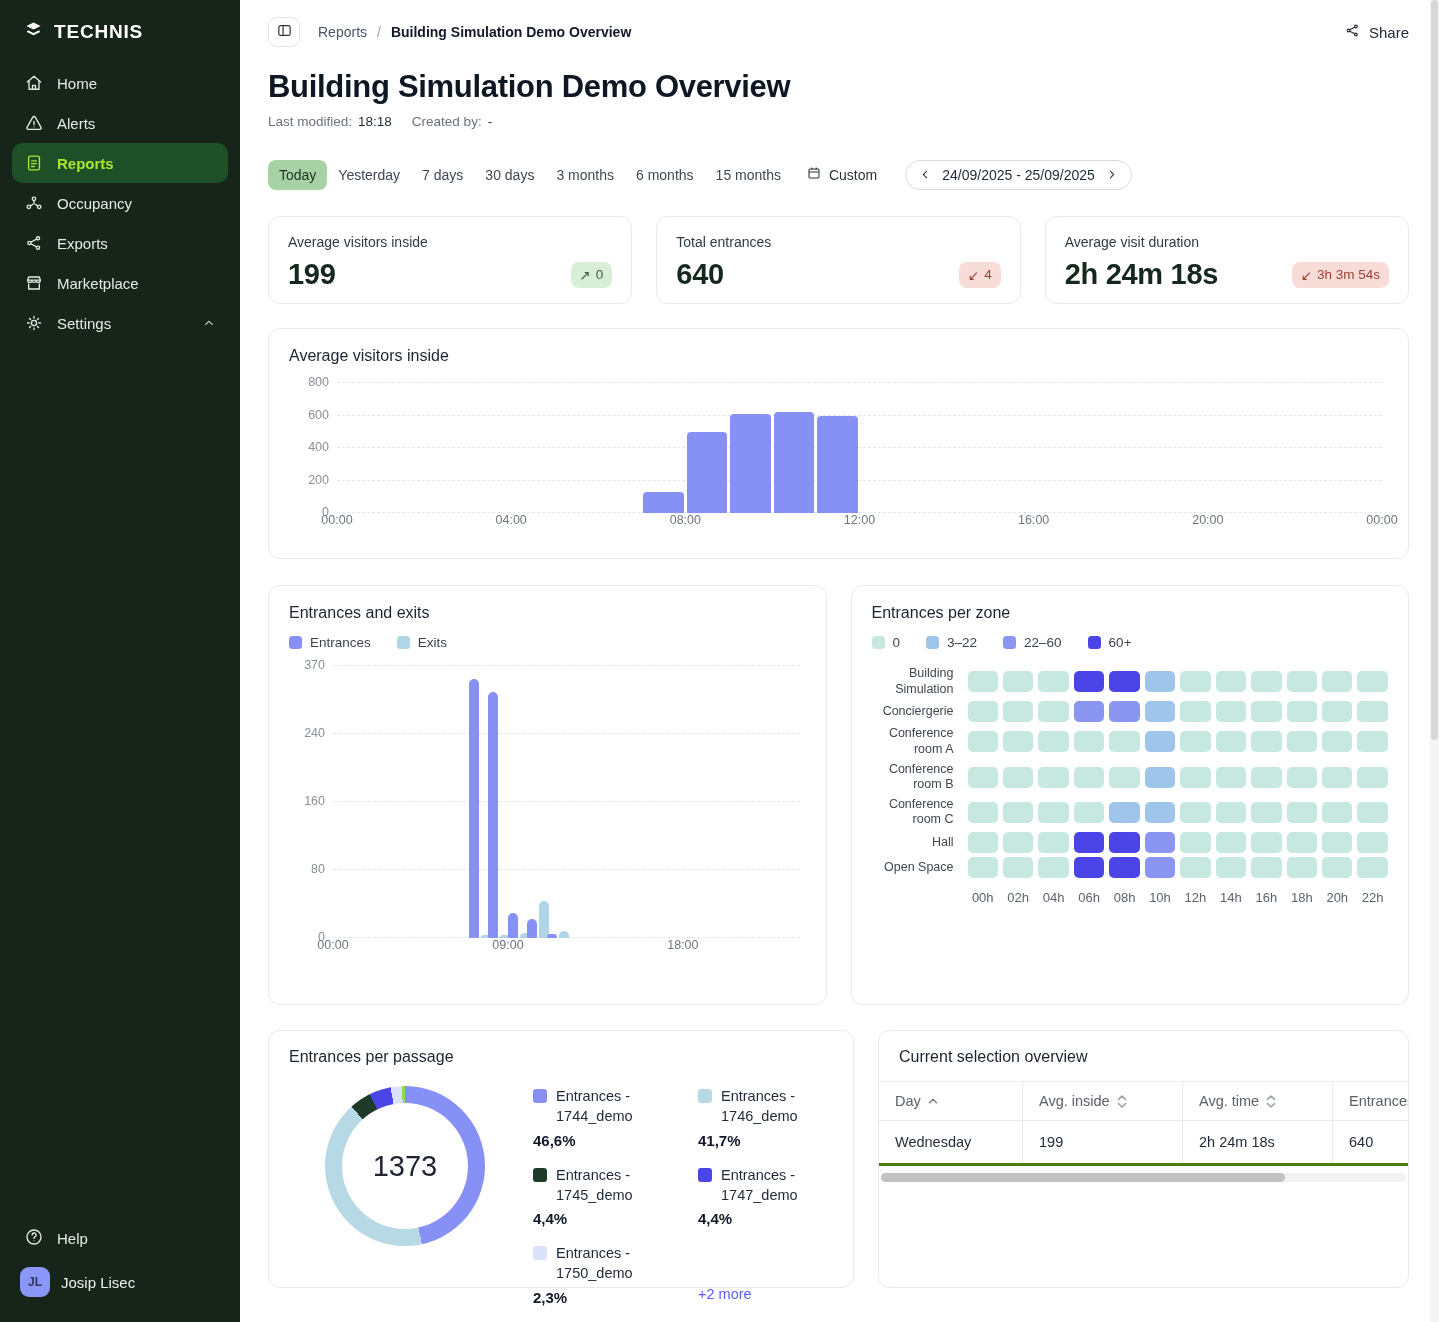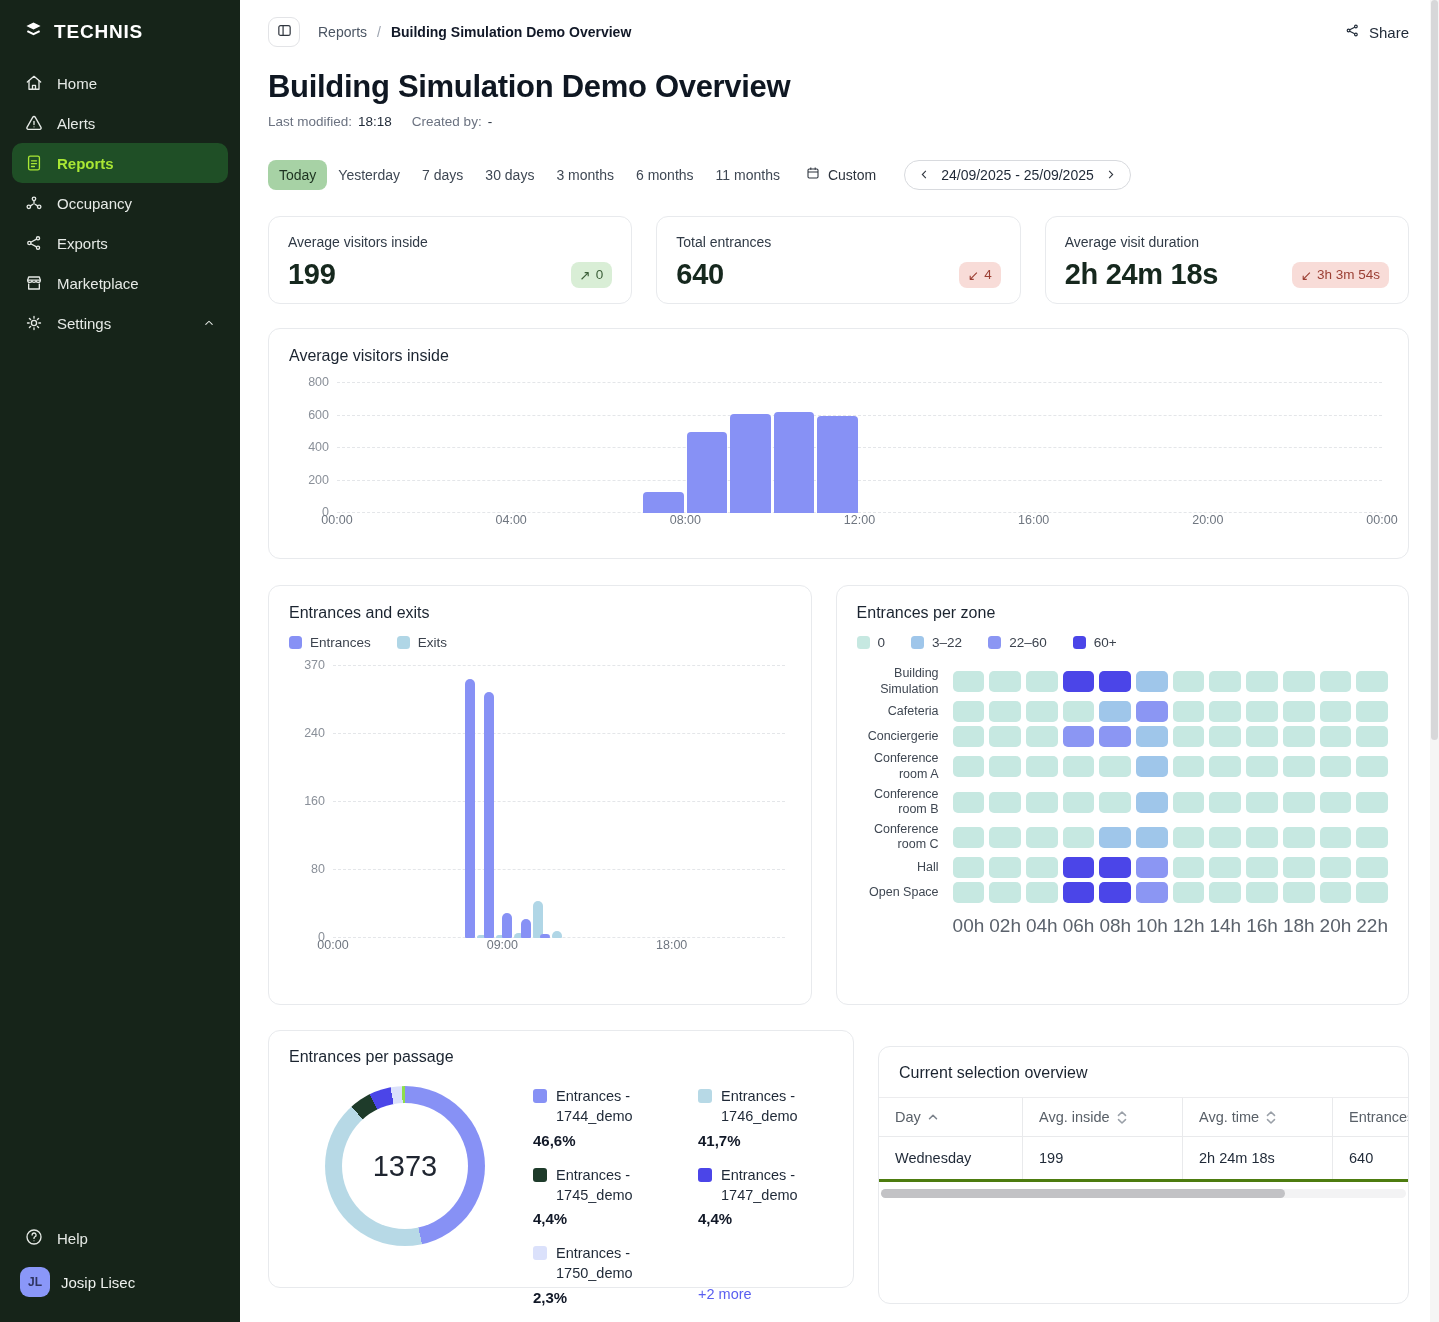--- a/index.html
+++ b/index.html
@@ -81,39 +81,39 @@
   .pair-group { position:absolute; bottom:0; display:flex; align-items:flex-end; gap:2px; }
   .bar2 { width:10px; border-radius:5px 5px 1px 1px; }
 
   
   #hm-rows { margin-top:16px; display:flex; flex-direction:column; gap:4px; }
   .hm-row { display:flex; align-items:center; }
   .hm-label { width:96px; min-width:96px; text-align:right; padding-right:14px; font-size:12.5px; color:#3f4752; line-height:1.25; }
   .hm-cells { flex:1; display:flex; gap:5px; }
   .hm-cell { flex:1; height:21px; border-radius:5px; }
   .hm-hours { display:flex; gap:5px; margin:12px 0 0 96px; }
-  .hm-hour { flex:1; text-align:center; font-size:19px; color:#5b626c; }
+  .hm-hour { flex:1; text-align:center; font-size:13px; color:#5b626c; }
 
   
   .pl-card { padding:17px 20px; }
   .pl-content { display:flex; margin-top:8px; }
   .donut-wrap { width:232px; display:flex; justify-content:center; padding-top:12px; }
   .donut { width:160px; height:160px; border-radius:50%; position:relative; }
   .donut::after { content:""; position:absolute; inset:17px; background:#fff; border-radius:50%; }
   .donut-total { position:absolute; inset:0; display:flex; align-items:center; justify-content:center; font-size:29px; font-weight:500; color:#1f2530; z-index:1; }
   .pl-legend { flex:1; display:grid; grid-template-columns:1fr 1fr; column-gap:30px; row-gap:16px; padding:12px 0 0 12px; align-content:start; }
   .pl-item { font-size:14.5px; color:#1f2937; }
   .pl-row { display:flex; gap:9px; }
   .pl-name { width:112px; line-height:1.4; }
   .pl-swatch { width:14px; height:14px; min-width:14px; border-radius:3px; margin-top:3px; }
   .pl-pct { margin-top:5px; font-weight:bold; font-size:15px; color:#111827; }
   .pl-more { font-size:14.5px; color:#5a5ff0; cursor:pointer; align-self:end; margin-bottom:4px; }
 
   
-  .tbl-card { display:flex; flex-direction:column; overflow:hidden;margin-top:16px; }
+  .tbl-card { display:flex; flex-direction:column; overflow:hidden; }
   .tbl-title { padding:17px 20px 15px 20px; border-bottom:1px solid #ececee; }
   .tbl-head { display:grid; grid-template-columns:143px 160px 150px 1fr; border-bottom:1px solid #e9eaec; }
   .th { padding:11px 16px; font-size:14.5px; color:#596068; display:flex; align-items:center; gap:7px; cursor:pointer; }
   .th + .th, .td + .td { border-left:1px solid #e9eaec; }
   .tbl-row { display:grid; grid-template-columns:143px 160px 150px 1fr; border-bottom:3px solid #4d7c0f; }
   .td { padding:13px 16px; font-size:14.5px; color:#1f2937; }
   .hscroll { margin:7px 2px 0 2px; height:9px; border-radius:5px; background:#f3f3f4; position:relative; }
   .hscroll-thumb { position:absolute; left:0; top:0; height:9px; width:77%; border-radius:5px; background:#c2c2c5; cursor:pointer; }
 
   
@@ -266,21 +266,21 @@
   </div>
 
   <div class="filter-row">
     <span id="filter-btns" style="display:flex;">
         <button class="filter-btn active">Today</button>
         <button class="filter-btn">Yesterday</button>
         <button class="filter-btn">7 days</button>
         <button class="filter-btn">30 days</button>
         <button class="filter-btn">3 months</button>
         <button class="filter-btn">6 months</button>
-        <button class="filter-btn">11 months</button>
+        <button class="filter-btn">15 months</button>
       </span>
     <span class="custom-btn">
       <span>
         <svg width="16" height="16" viewBox="0 0 24 24" fill="none" stroke="currentColor" stroke-width="1.6">
           <rect x="4.5" y="6" width="15" height="13.5" rx="1.8"></rect>
             <path d="M4.5 10.4h15M8.7 3.8v3.4M15.3 3.8v3.4"></path>
         </svg>
       </span>
       <span>Custom</span>
     </span>
@@ -447,37 +447,20 @@
               <div class="hm-cell" style="background: rgb(159, 198, 234);"></div>
               <div class="hm-cell" style="background: rgb(198, 232, 225);"></div>
               <div class="hm-cell" style="background: rgb(198, 232, 225);"></div>
               <div class="hm-cell" style="background: rgb(198, 232, 225);"></div>
               <div class="hm-cell" style="background: rgb(198, 232, 225);"></div>
               <div class="hm-cell" style="background: rgb(198, 232, 225);"></div>
               <div class="hm-cell" style="background: rgb(198, 232, 225);"></div>
             </div>
           </div>
           <div class="hm-row">
-            <div class="hm-label">Cafeteria</div>
-            <div class="hm-cells">
-              <div class="hm-cell" style="background: rgb(198, 232, 225);"></div>
-              <div class="hm-cell" style="background: rgb(198, 232, 225);"></div>
-              <div class="hm-cell" style="background: rgb(198, 232, 225);"></div>
-              <div class="hm-cell" style="background: rgb(198, 232, 225);"></div>
-              <div class="hm-cell" style="background: rgb(159, 198, 234);"></div>
-              <div class="hm-cell" style="background: rgb(139, 150, 243);"></div>
-              <div class="hm-cell" style="background: rgb(198, 232, 225);"></div>
-              <div class="hm-cell" style="background: rgb(198, 232, 225);"></div>
-              <div class="hm-cell" style="background: rgb(198, 232, 225);"></div>
-              <div class="hm-cell" style="background: rgb(198, 232, 225);"></div>
-              <div class="hm-cell" style="background: rgb(198, 232, 225);"></div>
-              <div class="hm-cell" style="background: rgb(198, 232, 225);"></div>
-            </div>
-          </div>
-          <div class="hm-row">
             <div class="hm-label">Conciergerie</div>
             <div class="hm-cells">
               <div class="hm-cell" style="background: rgb(198, 232, 225);"></div>
               <div class="hm-cell" style="background: rgb(198, 232, 225);"></div>
               <div class="hm-cell" style="background: rgb(198, 232, 225);"></div>
               <div class="hm-cell" style="background: rgb(139, 150, 243);"></div>
               <div class="hm-cell" style="background: rgb(139, 150, 243);"></div>
               <div class="hm-cell" style="background: rgb(159, 198, 234);"></div>
               <div class="hm-cell" style="background: rgb(198, 232, 225);"></div>
               <div class="hm-cell" style="background: rgb(198, 232, 225);"></div>

